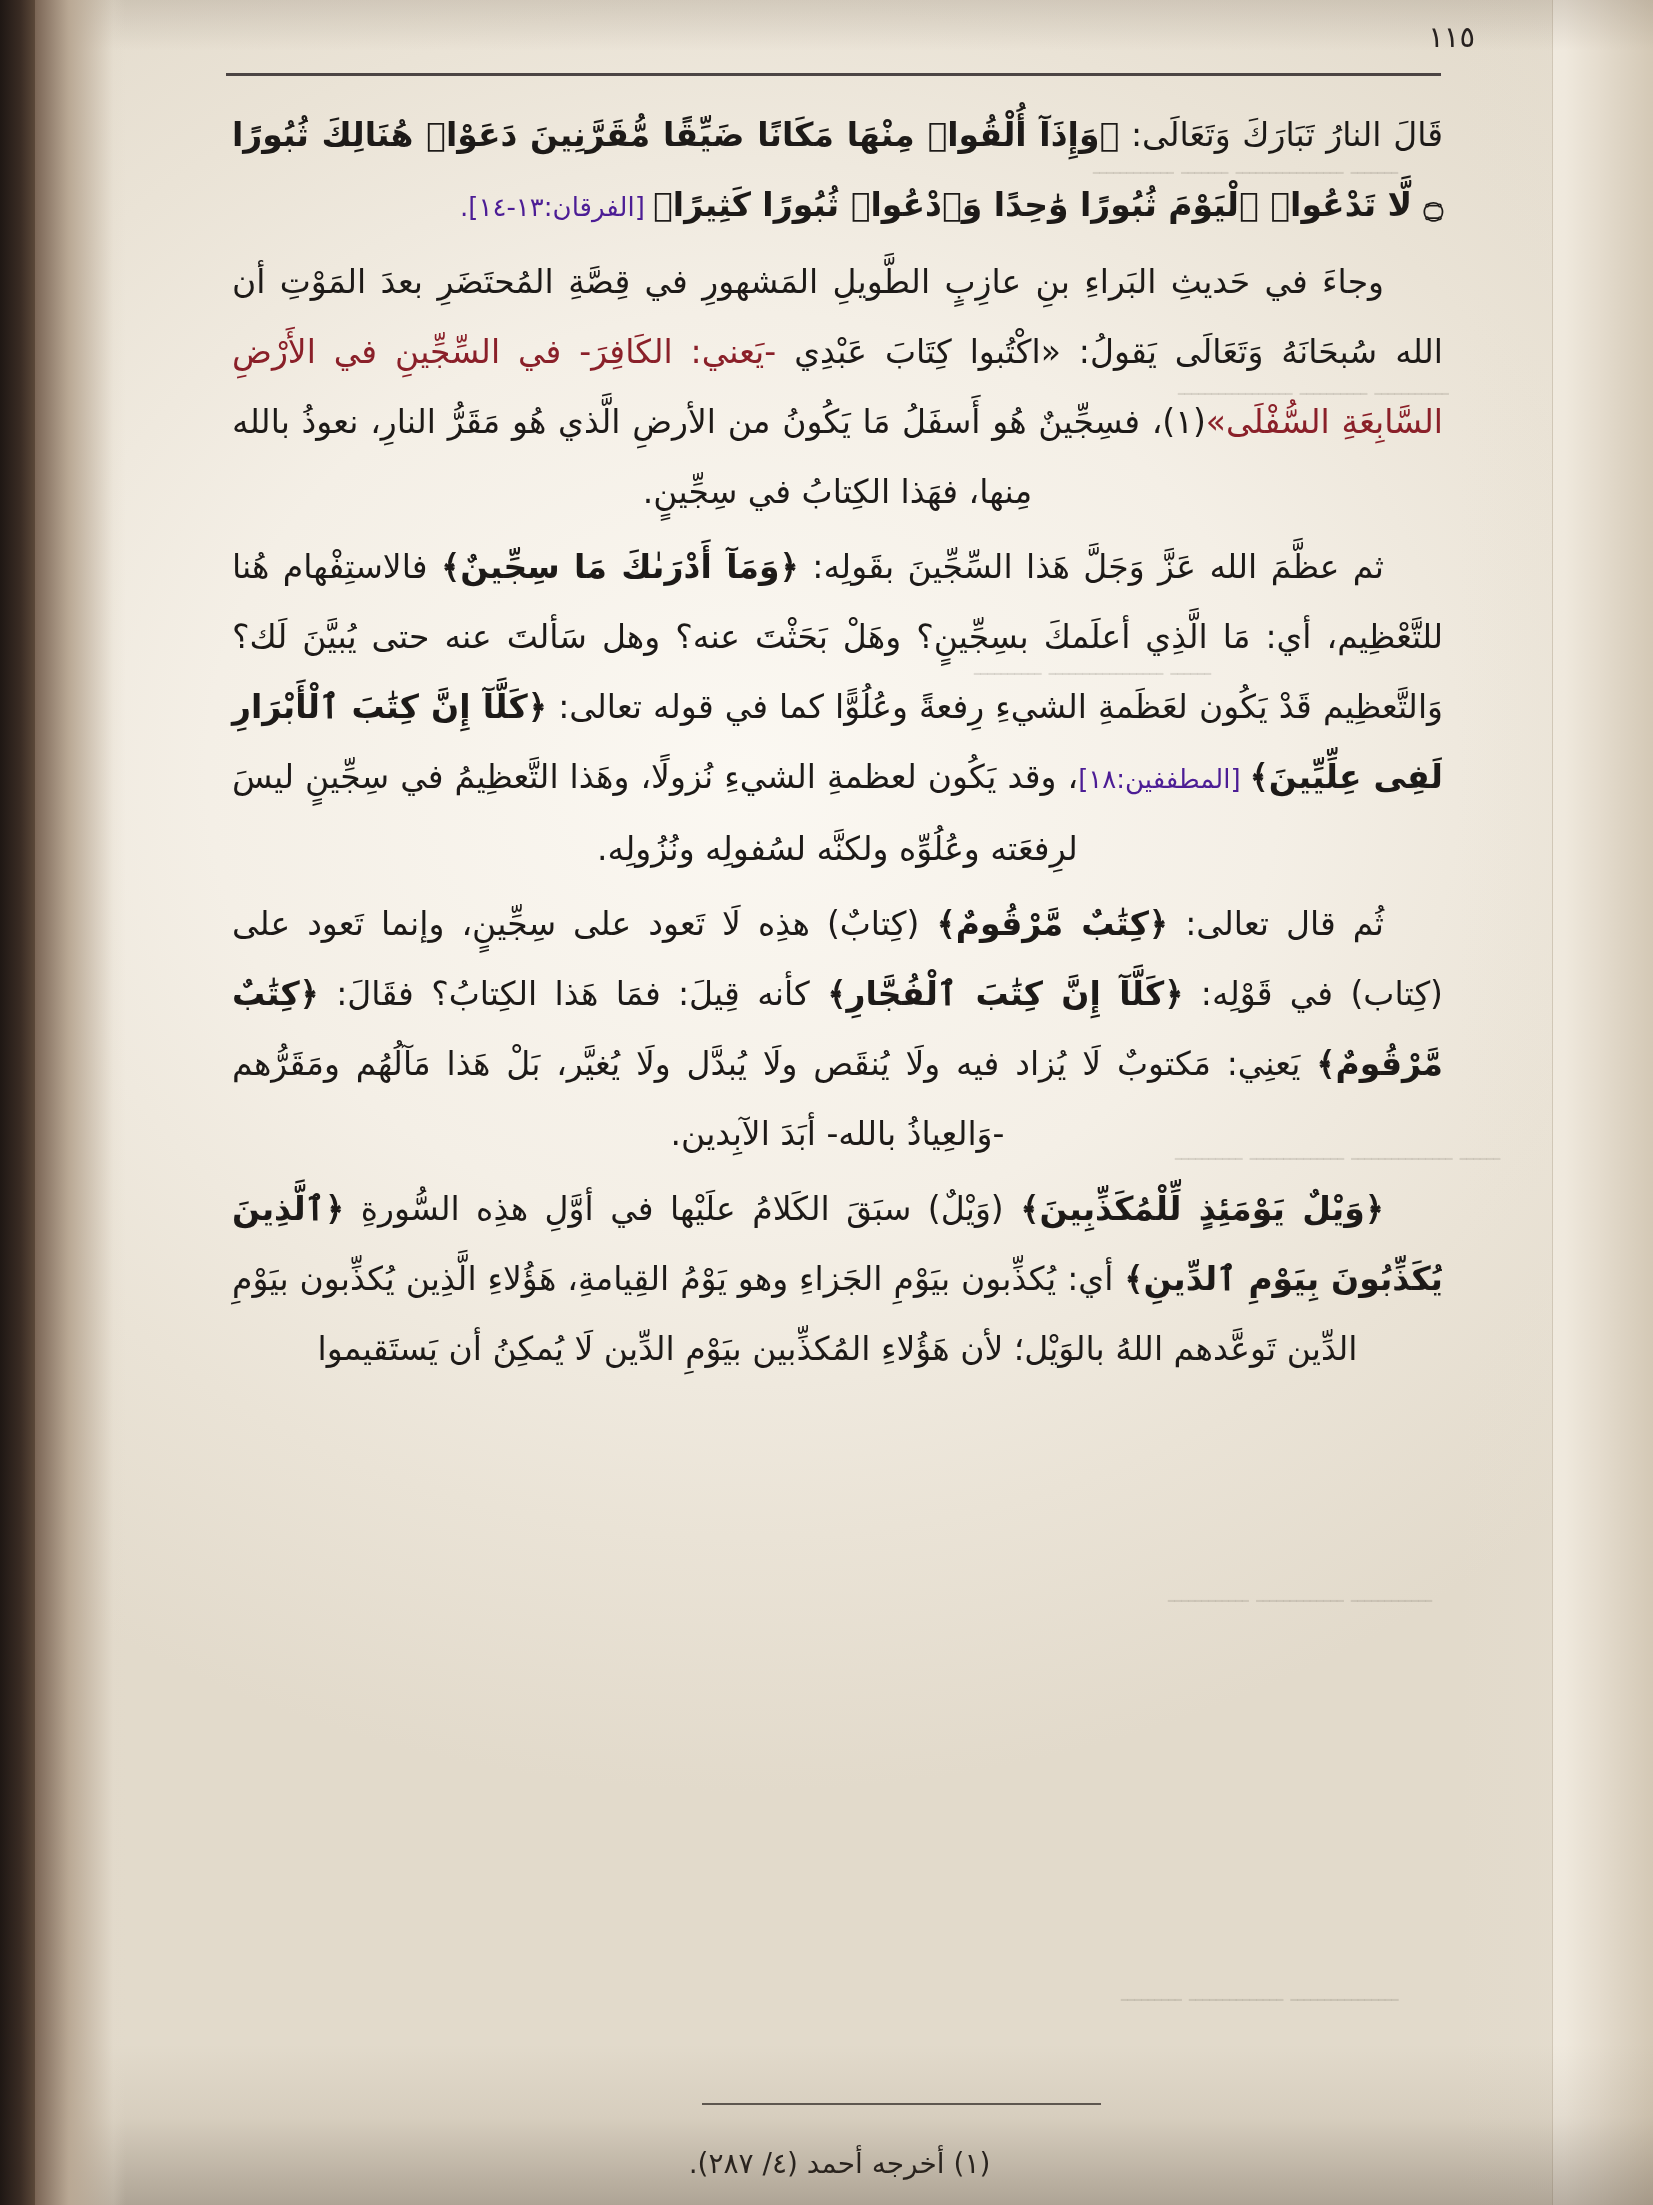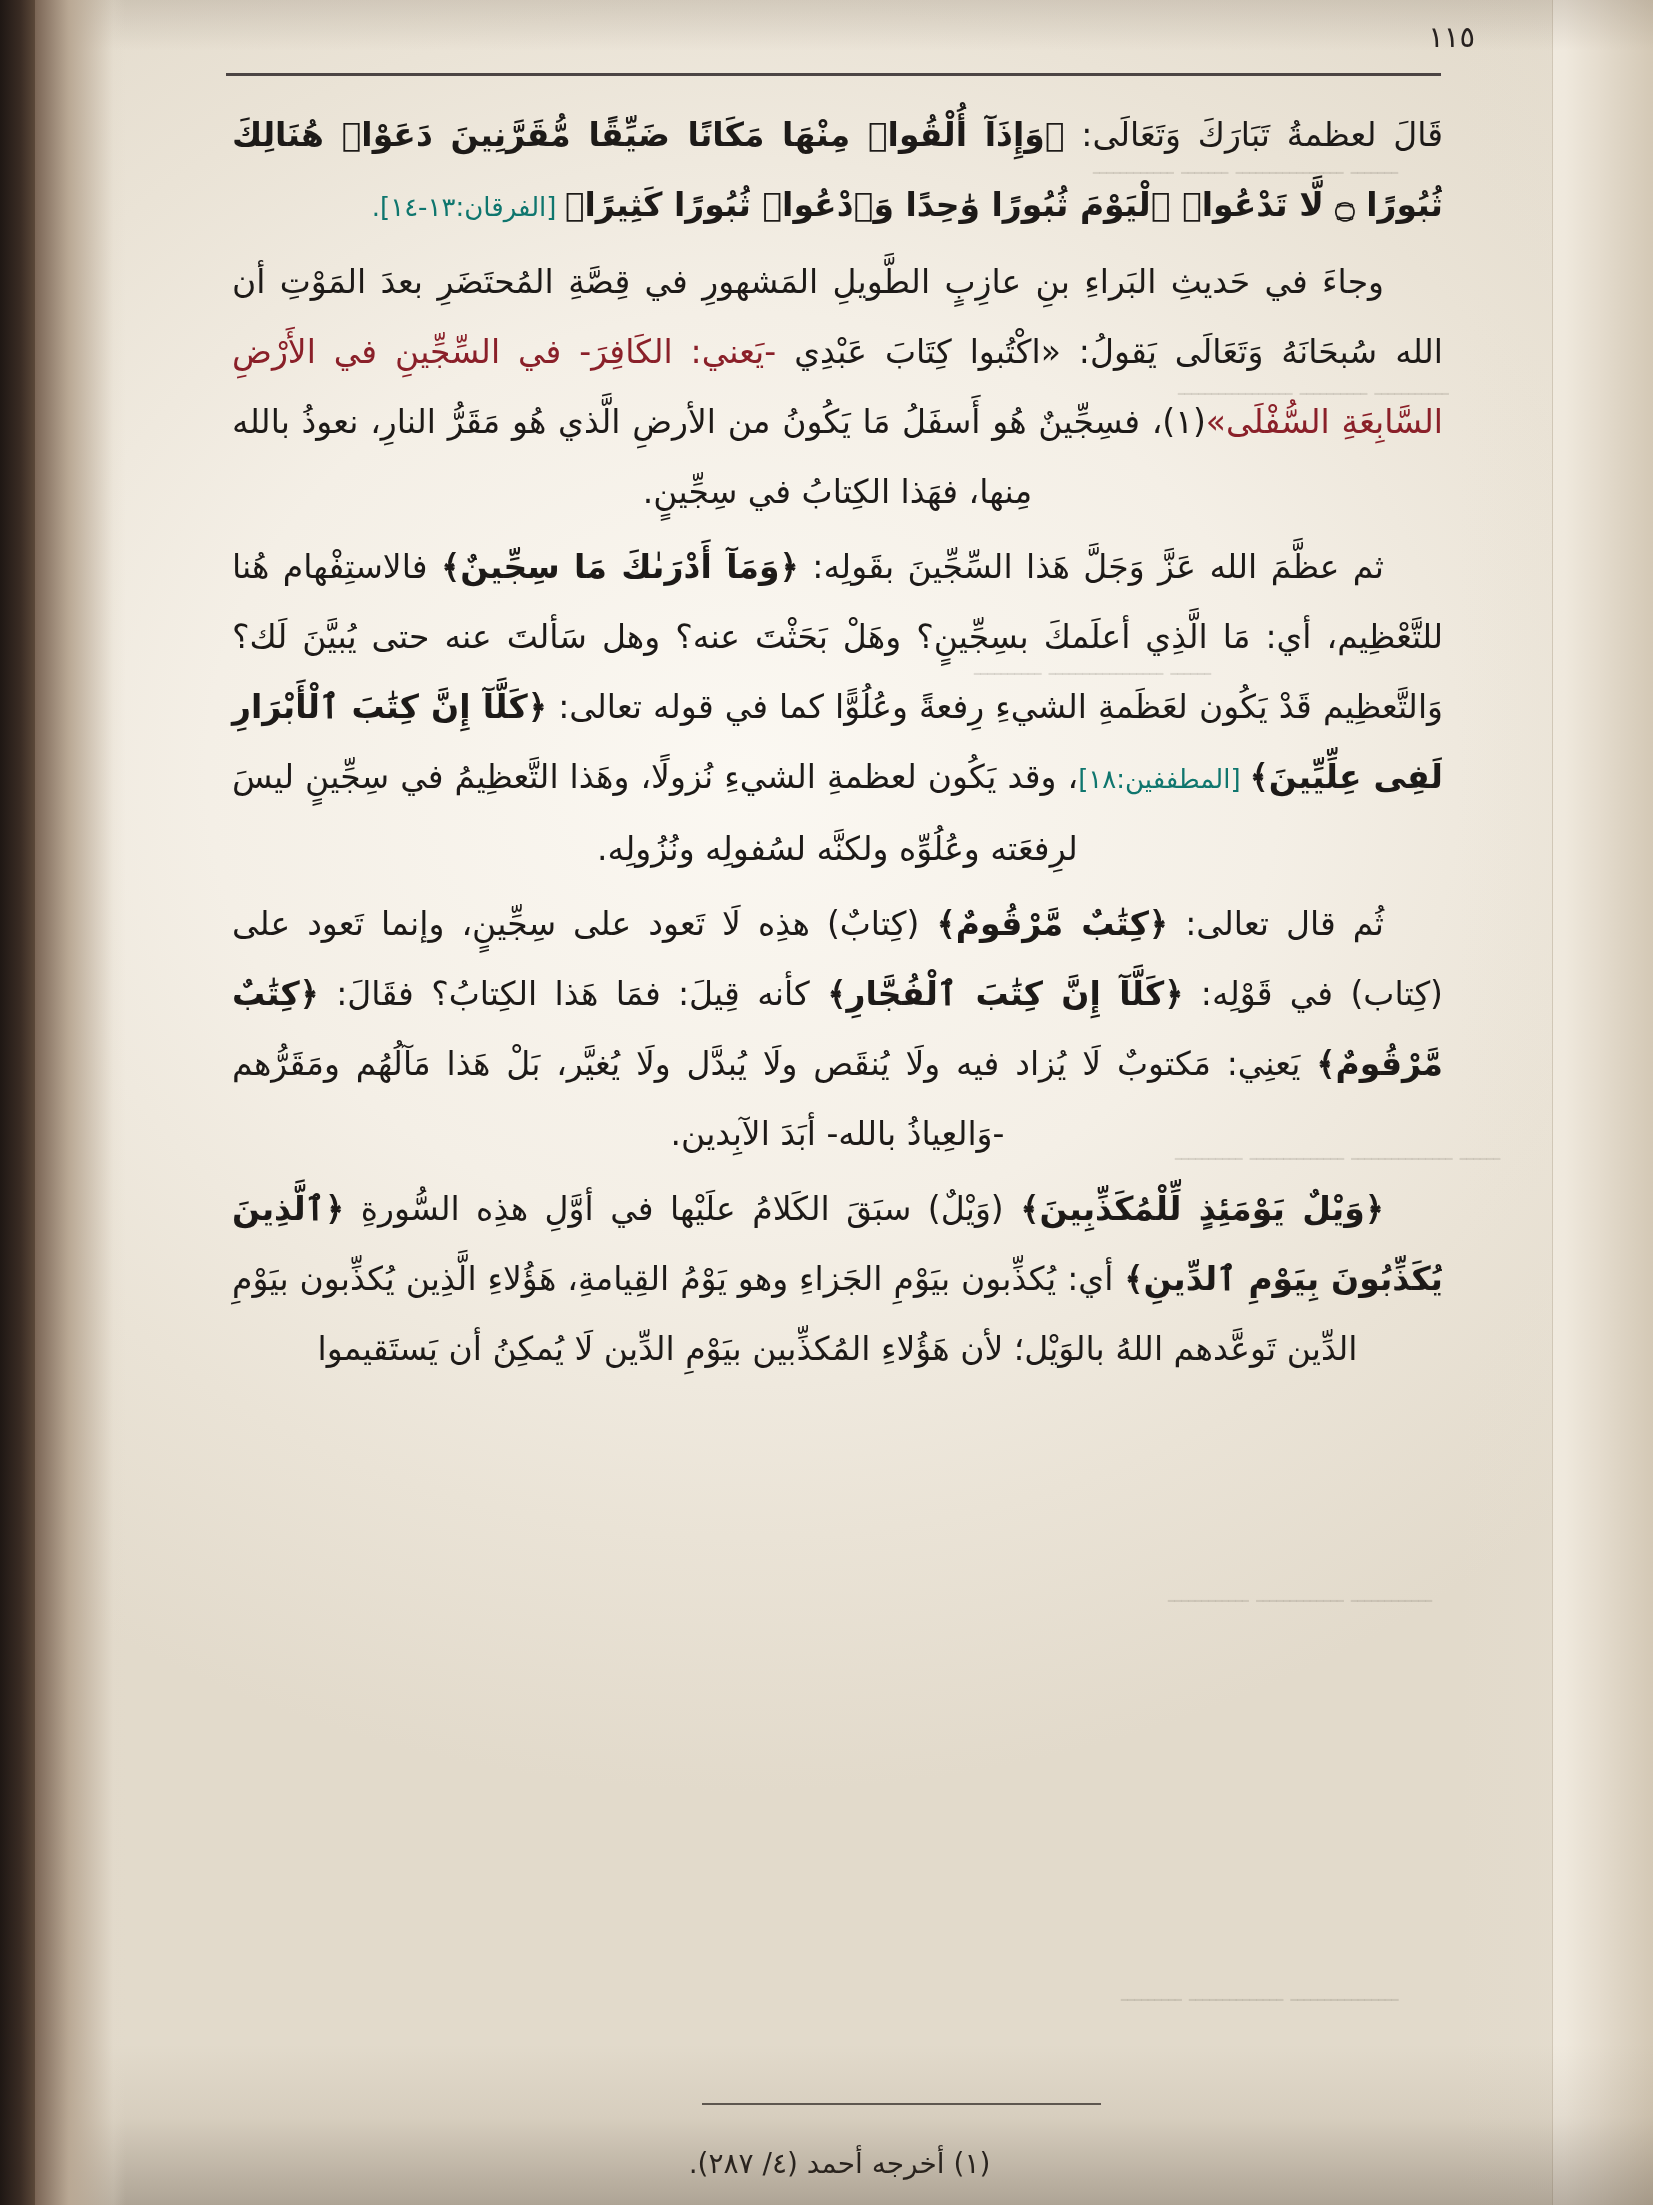--- a/index.html
+++ b/index.html
@@ -136,21 +136,21 @@
   .quran {
     color: #1d1a18;
     font-weight: 600;
     letter-spacing: 0.4px;
   }
   .red {
     color: #8a2029;
   }
   .ref {
     font-size: 26px;
-    color: #0f766e;
+    color: #4c1d95;
   }
 
   
   .footnote-rule {
     position: absolute;
     bottom: 100px;
     right: 374px;
     width: 399px;
     height: 1.7px;
     background: #3a3330;
@@ -187,21 +187,21 @@
   <div class="content">
 
     <div class="header">
       <div class="page-number">١١٥</div>
     </div>
     <div class="header-line"></div>
 
     <div class="body" style="padding-top:100px;">
 
       <p class="first">
-        <span>قَالَ لعظمةُ تَبَارَكَ وَتَعَالَى: </span><span class="quran">﴿وَإِذَآ أُلْقُوا۟ مِنْهَا مَكَانًا ضَيِّقًا مُّقَرَّنِينَ دَعَوْا۟ هُنَالِكَ ثُبُورًا ۝ لَّا تَدْعُوا۟ ٱلْيَوْمَ ثُبُورًا وَٰحِدًا وَٱدْعُوا۟ ثُبُورًا كَثِيرًا﴾</span><span class="ref"> [الفرقان:١٣-١٤].</span>
+        <span>قَالَ النارُ تَبَارَكَ وَتَعَالَى: </span><span class="quran">﴿وَإِذَآ أُلْقُوا۟ مِنْهَا مَكَانًا ضَيِّقًا مُّقَرَّنِينَ دَعَوْا۟ هُنَالِكَ ثُبُورًا ۝ لَّا تَدْعُوا۟ ٱلْيَوْمَ ثُبُورًا وَٰحِدًا وَٱدْعُوا۟ ثُبُورًا كَثِيرًا﴾</span><span class="ref"> [الفرقان:١٣-١٤].</span>
       </p>
 
       <p>
         <span class="indent"></span><span>وجاءَ في حَديثِ البَراءِ بنِ عازِبٍ الطَّويلِ المَشهورِ في قِصَّةِ المُحتَضَرِ بعدَ المَوْتِ أن الله سُبحَانَهُ وَتَعَالَى يَقولُ: «اكْتُبوا كِتَابَ عَبْدِي </span><span class="red">-يَعني: الكَافِرَ- في السِّجِّينِ في الأَرْضِ السَّابِعَةِ السُّفْلَى»</span><span>(١)، فسِجِّينٌ هُو أَسفَلُ مَا يَكُونُ من الأرضِ الَّذي هُو مَقَرُّ النارِ، نعوذُ بالله مِنها، فهَذا الكِتابُ في سِجِّينٍ.</span>
       </p>
 
       <p>
         <span class="indent"></span><span>ثم عظَّمَ الله عَزَّ وَجَلَّ هَذا السِّجِّينَ بقَولِه: </span><span class="quran">﴿وَمَآ أَدْرَىٰكَ مَا سِجِّينٌ﴾</span><span> فالاستِفْهام هُنا للتَّعْظِيم، أي: مَا الَّذِي أعلَمكَ بسِجِّينٍ؟ وهَلْ بَحَثْتَ عنه؟ وهل سَألتَ عنه حتى يُبيَّنَ لَك؟ وَالتَّعظِيم قَدْ يَكُون لعَظَمةِ الشيءِ رِفعةً وعُلُوًّا كما في قوله تعالى: </span><span class="quran">﴿كَلَّآ إِنَّ كِتَٰبَ ٱلْأَبْرَارِ لَفِى عِلِّيِّينَ﴾</span><span class="ref"> [المطففين:١٨]</span><span>، وقد يَكُون لعظمةِ الشيءِ نُزولًا، وهَذا التَّعظِيمُ في سِجِّينٍ ليسَ لرِفعَته وعُلُوِّه ولكنَّه لسُفولِه ونُزُولِه.</span>
       </p>
 

